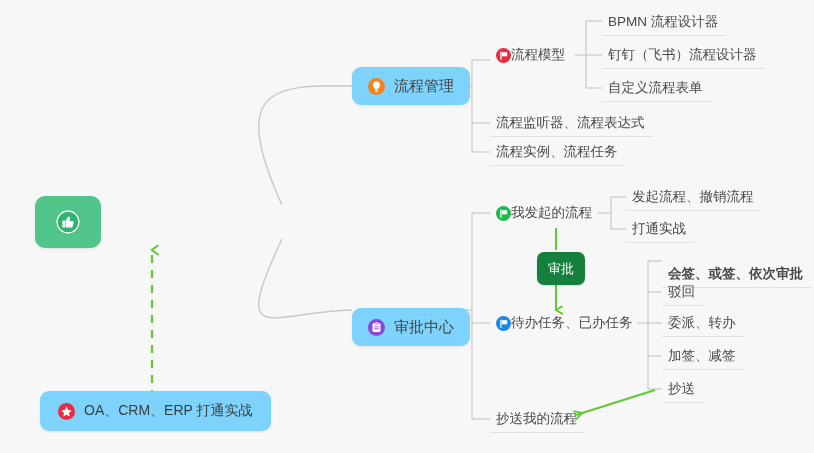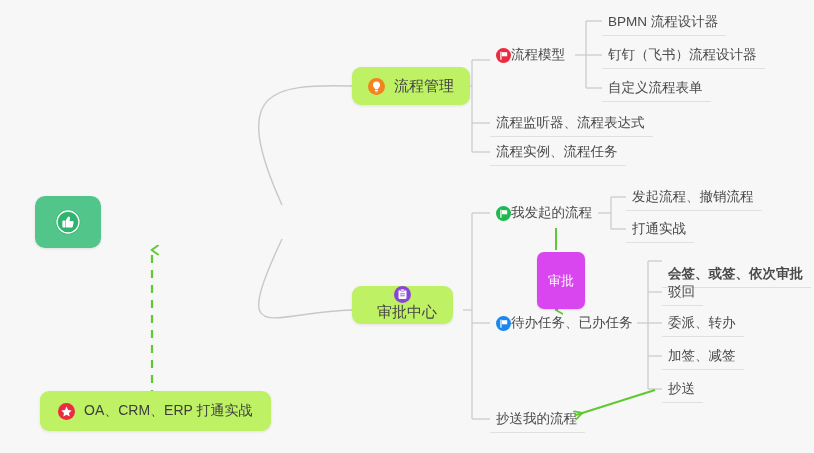--- a/index.html
+++ b/index.html
@@ -47,25 +47,26 @@
   }
   .root-label {
     color: #ffffff;
     font-size: 25px;
     letter-spacing: 0.5px;
     margin-left: 11px;
   }
 
   
   .card-node {
-    background: #bef264;
+    background: #7dd3fc;
     border-radius: 9px;
     padding: 0 16px;
     height: 38px;
     box-shadow: 0 1px 3px rgba(0,0,0,0.09);
+    justify-content: flex-end;
   }
   .card-label {
     color: #444444;
     font-size: 15px;
     margin-left: 9px;
   }
   .detached-node {
     height: 40px;
     padding: 0 18px;
   }
@@ -98,25 +99,25 @@
   }
   .icon svg { display: block; }
 
   .icon-lg { width: 26px; height: 26px; }
   .icon-md { width: 17px; height: 17px; }
   .icon-sm { width: 15px; height: 15px; }
 
   
   .chip {
     position: absolute;
-    background: #d946ef;
+    background: #15803d;
     border-radius: 7px;
     color: #ffffff;
     font-size: 13px;
-    padding: 22px 11px;
+    padding: 10px 11px;
     line-height: 1;
     box-shadow: 0 1px 2px rgba(0,0,0,0.12);
   }
 </style>
 </head>
 <body>
 
 <div id="canvas">
 
   <svg class="links" viewBox="0 0 814 453">
@@ -224,21 +225,21 @@
     <span class="leaf-label">自定义流程表单</span>
   </div>
 
   <div class="node leaf-node" style="left:490px; top:138px;">
     <span class="leaf-label">流程实例、流程任务</span>
   </div>
   <div class="node leaf-node" style="left:490px; top:109px;">
     <span class="leaf-label">流程监听器、流程表达式</span>
   </div>
 
-  <div class="node card-node" style="left:352px; top:286px;flex-direction:column;">
+  <div class="node card-node" style="left:352px; top:308px;">
     <span class="icon icon-md">
       <svg viewBox="0 0 17 17" width="17" height="17">
         <circle cx="8.5" cy="8.5" r="8.5" fill="#8b46d6"></circle>
         <rect x="4.5" y="4.3" width="8" height="8.6" rx="1.1" fill="#ffffff"></rect>
         <rect x="6.6" y="3.0" width="3.8" height="2.2" rx="0.9" fill="#ffffff" stroke="#8b46d6" stroke-width="0.7"></rect>
         <rect x="6.1" y="7.4" width="4.8" height="0.85" fill="#8b46d6"></rect>
         <rect x="6.1" y="9.4" width="4.8" height="0.85" fill="#8b46d6"></rect>
       </svg>
     </span>
     <span class="card-label">审批中心</span>

